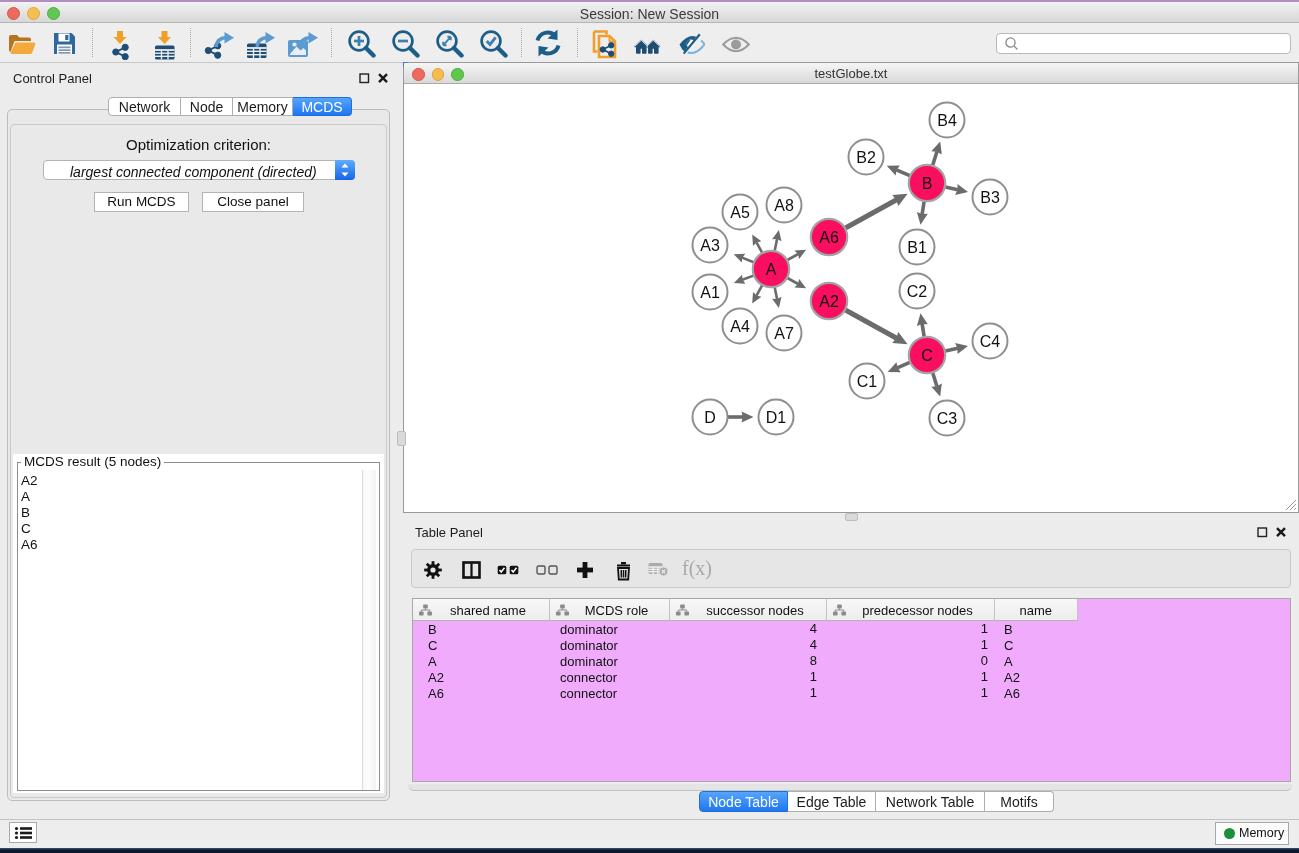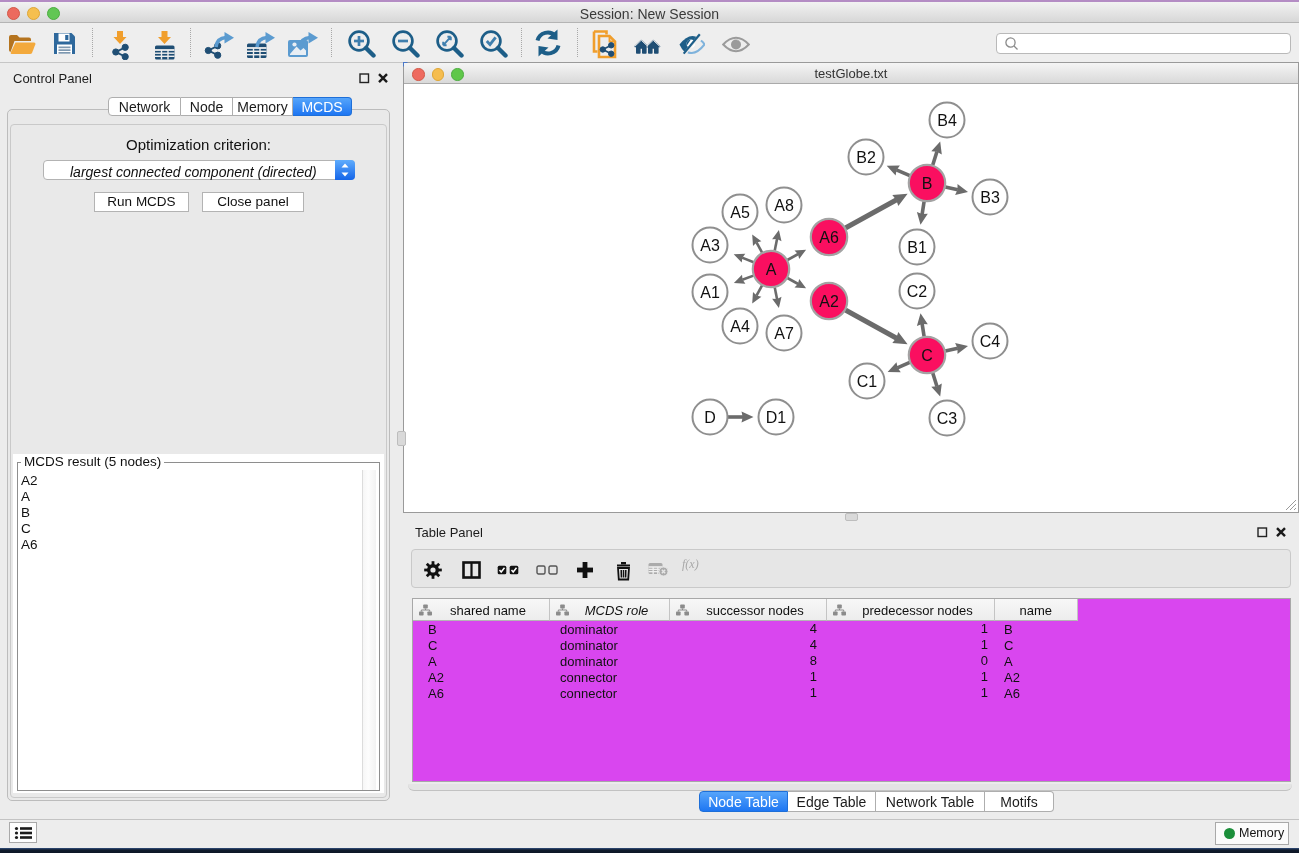--- a/index.html
+++ b/index.html
@@ -59,21 +59,21 @@
 .vhandle{left:397px;top:431px;width:7px;height:13px;background:#d9d9d9;
  border:1px solid #bdbdbd;border-radius:2px;}
 .hhandle{left:845px;top:513px;width:11px;height:6px;background:#d9d9d9;
  border:1px solid #bdbdbd;border-radius:2px;}
 
 #tp-title{left:415px;top:525px;font-size:13px;color:#1c1c1c;}
 #tp-outer{left:408px;top:783.5px;width:884px;height:7px;background:#e4e4e4;
  border-bottom:1px solid #c2c2c2;border-radius:0 0 6px 6px;box-sizing:border-box;}
 #tp-toolbar{left:411px;top:549px;width:880px;height:38.5px;background:#e6e6e6;
  border:1px solid #c9c9c9;border-radius:4px;box-sizing:border-box;}
-#tablebox{left:412px;top:598px;width:879px;height:184px;background:#d946ef;
+#tablebox{left:412px;top:598px;width:879px;height:184px;background:#f0abfc;
  border:1px solid #a8a8a8;box-sizing:border-box;}
 .th{position:absolute;top:0;height:22px;background:linear-gradient(#f7f7f7,#ededed);
  border-right:1px solid #c4c4c4;border-bottom:1px solid #b5b5b5;box-sizing:border-box;}
 .th .lbl{position:absolute;top:4px;left:0;right:0;text-align:center;font-size:13px;color:#111;}
 .cell{position:absolute;font-size:13px;color:#111;height:16px;line-height:16px;}
 .num{text-align:right;}
 
 
 #statusbar{left:0;top:819px;width:1299px;height:29px;background:#ededed;
  border-top:1px solid #c3c3c3;box-sizing:border-box;}
@@ -404,21 +404,21 @@
 <svg style="position:absolute;left:236px;top:12px" width="21" height="15" viewBox="0 0 21 15">
       <rect x="0.5" y="1" width="14" height="11" rx="1.5" fill="#ababab"></rect>
       <line x1="5.166666666666667" y1="5" x2="5.166666666666667" y2="12" stroke="#eeeeee" stroke-width="1.3"></line>
       <line x1="0.5" y1="7.333333333333334" x2="14.5" y2="7.333333333333334" stroke="#eeeeee" stroke-width="1.3"></line>
       <line x1="9.833333333333334" y1="5" x2="9.833333333333334" y2="12" stroke="#eeeeee" stroke-width="1.3"></line>
       <line x1="0.5" y1="9.666666666666668" x2="14.5" y2="9.666666666666668" stroke="#eeeeee" stroke-width="1.3"></line>
       <line x1="0.5" y1="5" x2="14.5" y2="5" stroke="#eeeeee" stroke-width="1.6"></line>
       <circle cx="15.5" cy="9.5" r="4.5" fill="#ababab" stroke="#e6e6e6" stroke-width="1"></circle>
       <path d="M13.8 7.8 L17.2 11.2 M17.2 7.8 L13.8 11.2" stroke="#e6e6e6" stroke-width="1.4"></path>
     </svg>
-<div style="position:absolute;left:270px;top:7px;font-family:'Liberation Serif',serif;font-style:italic;font-size:12px;color:#a8a8a8;">f(x)</div>
+<div style="position:absolute;left:270px;top:7px;font-family:'Liberation Serif',serif;font-size:20px;color:#a8a8a8;">f(x)</div>
   </div>
 <div class="abs" id="tablebox">
     <div class="th" style="left:0px;width:137px;">
       <svg style="position:absolute;left:6px;top:5px" width="13" height="12">
         <g fill="#8b8b8b">
           <rect x="4.2" y="0.5" width="4.6" height="4" rx="0.8"></rect>
           <rect x="0" y="7.5" width="4.6" height="4" rx="0.8"></rect>
           <rect x="8.4" y="7.5" width="4.6" height="4" rx="0.8"></rect>
           <path d="M6.5 4.5 L6.5 6 M2.3 7.5 L2.3 6 L10.7 6 L10.7 7.5" stroke="#8b8b8b" fill="none" stroke-width="1"></path>
         </g>
@@ -427,21 +427,21 @@
     </div>
 <div class="th" style="left:137px;width:120px;">
       <svg style="position:absolute;left:6px;top:5px" width="13" height="12">
         <g fill="#8b8b8b">
           <rect x="4.2" y="0.5" width="4.6" height="4" rx="0.8"></rect>
           <rect x="0" y="7.5" width="4.6" height="4" rx="0.8"></rect>
           <rect x="8.4" y="7.5" width="4.6" height="4" rx="0.8"></rect>
           <path d="M6.5 4.5 L6.5 6 M2.3 7.5 L2.3 6 L10.7 6 L10.7 7.5" stroke="#8b8b8b" fill="none" stroke-width="1"></path>
         </g>
       </svg>
-      <div class="lbl" style="padding-left:14px;font-style:italic;">MCDS role</div>
+      <div class="lbl" style="padding-left:14px;">MCDS role</div>
     </div>
 <div class="th" style="left:257px;width:157px;">
       <svg style="position:absolute;left:6px;top:5px" width="13" height="12">
         <g fill="#8b8b8b">
           <rect x="4.2" y="0.5" width="4.6" height="4" rx="0.8"></rect>
           <rect x="0" y="7.5" width="4.6" height="4" rx="0.8"></rect>
           <rect x="8.4" y="7.5" width="4.6" height="4" rx="0.8"></rect>
           <path d="M6.5 4.5 L6.5 6 M2.3 7.5 L2.3 6 L10.7 6 L10.7 7.5" stroke="#8b8b8b" fill="none" stroke-width="1"></path>
         </g>
       </svg>

